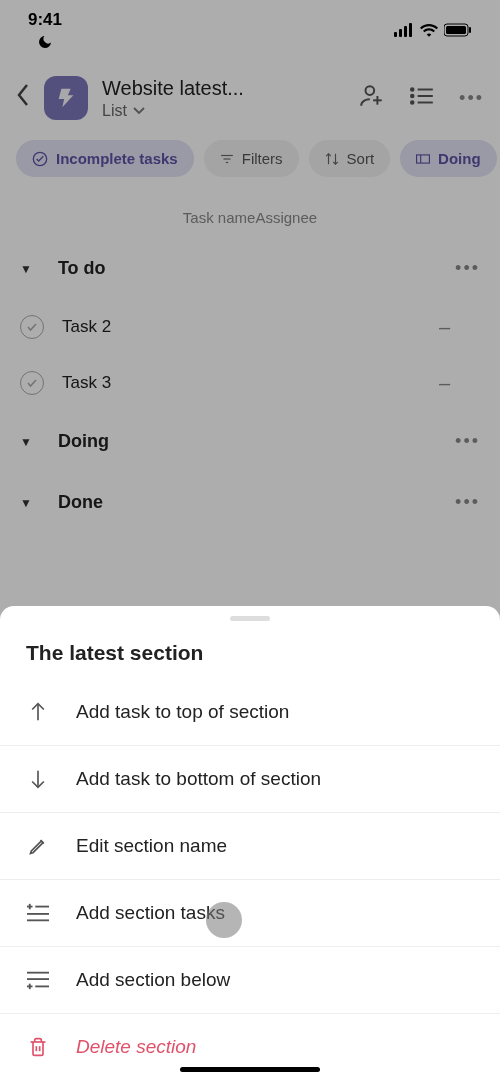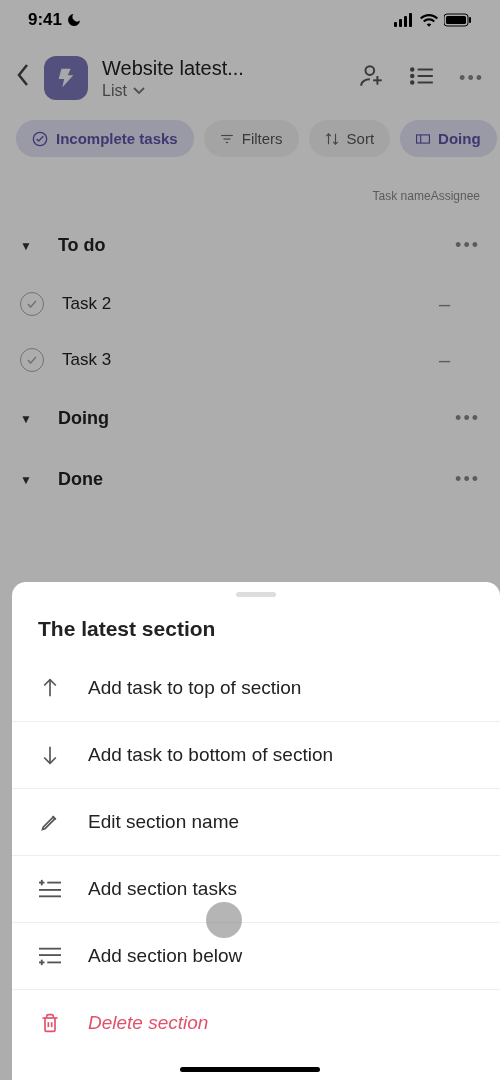--- a/index.html
+++ b/index.html
@@ -23,21 +23,21 @@
       z-index: 5;
     }
     .status-bar {
       display: flex;
       justify-content: space-between;
       align-items: center;
       padding: 10px 28px 4px;
       font-size: 17px;
       font-weight: 600;
     }
-    .status-left { display: flex; align-items: center; gap: 4px; }
+    .status-left { display: flex; align-items: center; gap: 4px; flex-direction: column; }
     .status-right { display: flex; align-items: center; gap: 6px; }
     .signal-icon, .wifi-icon, .battery-icon, .moon-icon { display: inline-flex; }
     .header {
       display: flex;
       align-items: center;
       padding: 22px 16px 12px;
       gap: 14px;
     }
     .back-chevron { font-size: 28px; color: #444; }
     .project-badge {
@@ -53,47 +53,46 @@
     .filter-bar {
       display: flex; gap: 10px; padding: 8px 16px 14px; overflow: hidden;
     }
     .pill {
       display: flex; align-items: center; gap: 8px;
       padding: 10px 16px; border-radius: 22px;
       background: #f2f2f4; font-size: 15px; color: #555; white-space: nowrap;
     }
     .pill.active { background: #e4e2f5; color: #5a55a5; font-weight: 700; }
     .columns-header {
-      display: flex; justify-content: flex-end;
-      padding: 18px 20px 12px; font-size: 12px; color: #888;
+      display: flex; justify-content: center;
+      padding: 18px 20px 12px; font-size: 15px; color: #888;
     }
     .section-row {
       display: flex; align-items: center; padding: 20px 20px;
       gap: 18px;
     }
     .triangle { color: #333; font-size: 12px; }
     .section-name { font-size: 18px; font-weight: 600; color: #222; flex: 1; margin-left: 8px; }
     .dots { color: #888; letter-spacing: 2px; font-size: 18px; }
     .task-row {
       display: flex; align-items: center; padding: 16px 20px;
       gap: 18px;
     }
     .check-circle {
       width: 24px; height: 24px; border-radius: 50%;
       border: 1.5px solid #aaa; display: flex; align-items: center; justify-content: center;
     }
     .task-name { font-size: 17px; color: #222; flex: 1; }
     .assignee-dash { color: #888; font-size: 20px; padding-right: 30px; }
     .sheet {
       position: absolute;
-      bottom: 0; left: 12px; right: 0;
+      bottom: 0; left: 0; right: 0;
       background: #fff;
       border-radius: 14px 14px 0 0;
       z-index: 10;
-      padding-bottom: 24px;
     }
     .grabber {
       width: 40px; height: 5px; background: #ddd; border-radius: 3px;
       margin: 10px auto 6px;
     }
     .sheet-title {
       font-size: 21px; font-weight: 600; color: #222;
       padding: 14px 26px 14px;
     }
     .sheet-item {

